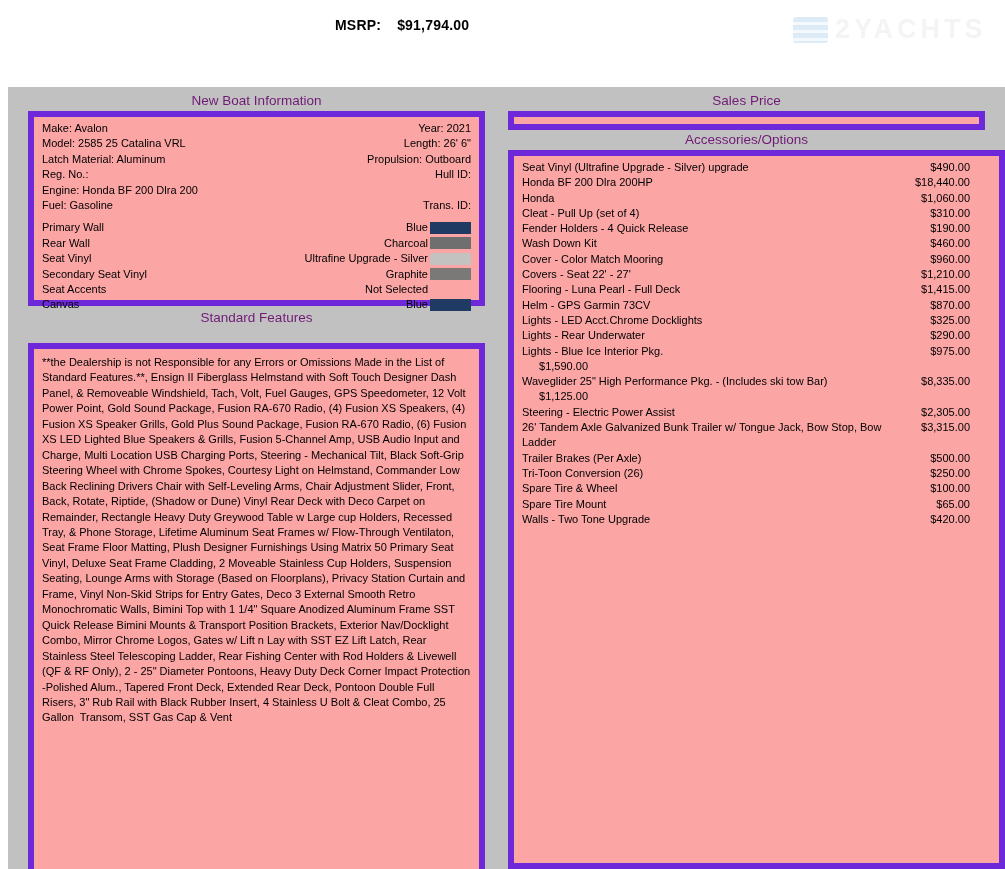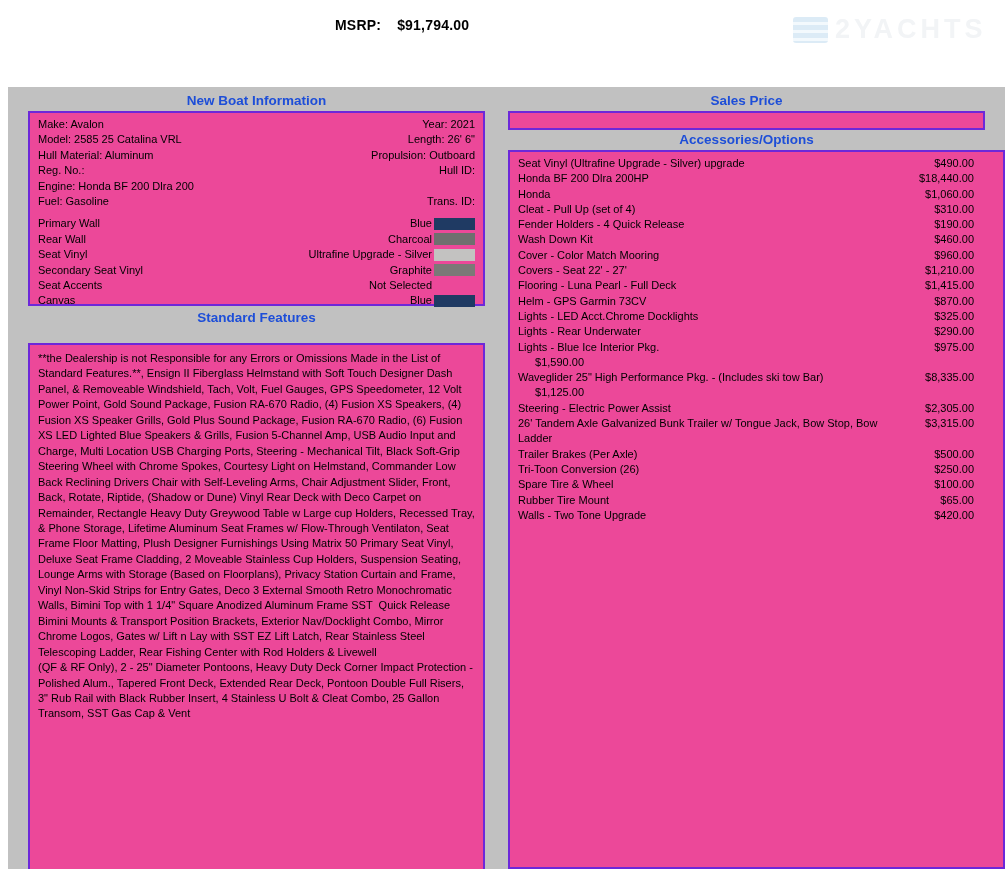--- a/index.html
+++ b/index.html
@@ -31,25 +31,25 @@
   .wm-text {
     font-size: 27px; font-weight: bold; letter-spacing: 4px;
     color: #f2f4f6;
   }
   
   .panel {
     position: absolute; left: 8px; top: 87px; right: 0; bottom: 0;
     background: #c1c1c1;
   }
   .section-title {
-    position: absolute; font-weight: bold; font-size: 13.5px;
-    text-align: center; color: #1d4ed8; height: 17px; line-height: 17px;
+    position: absolute; font-weight: normal; font-size: 13.5px;
+    text-align: center; color: #701a75; height: 17px; line-height: 17px;
     white-space: nowrap; overflow: visible;
   }
-  .box { position: absolute; background: #ec4899; border: 2px solid #6d28d9; }
+  .box { position: absolute; background: #fca5a5; border: 6px solid #6d28d9; }
   
   .t-newboat  { left: 20px; top: 5px;   width: 457px; }
   .info-box   { left: 20px; top: 24px;  width: 457px; height: 195px; padding: 4px 8px; font-size: 11px; }
   .info-row   { display: flex; justify-content: space-between; height: 15.4px; line-height: 15.4px; white-space: nowrap; }
   .info-gap   { height: 7px; }
   .sw-right   { display: flex; align-items: center; margin-left: 12px; }
   .swatch     { width: 41px; height: 12px; margin-left: 2px; display: inline-block; }
   .t-features   { left: 20px; top: 222px; width: 457px; }
   .features-box { left: 20px; top: 256px; width: 457px; height: 542px; padding: 6px 8px 6px 8px; }
   .features-text { font-size: 11px; line-height: 15.45px; white-space: pre-wrap; }
@@ -85,21 +85,21 @@
           <span>Make: Avalon</span>
           <span>Year: 2021</span>
         </div>
 
         <div class="info-row">
           <span>Model: 2585 25 Catalina VRL</span>
           <span>Length: 26' 6"</span>
         </div>
 
         <div class="info-row">
-          <span>Hull Material: Aluminum</span>
+          <span>Latch Material: Aluminum</span>
           <span>Propulsion: Outboard</span>
         </div>
 
         <div class="info-row">
           <span>Reg. No.:</span>
           <span>Hull ID:</span>
         </div>
 
         <div class="info-row">
           <span>Engine: Honda BF 200 Dlra 200</span>
@@ -274,21 +274,21 @@
           <span class="acc-name">Tri-Toon Conversion (26)</span>
           <span class="acc-price">$250.00</span>
         </div>
 
         <div class="acc-row">
           <span class="acc-name">Spare Tire &amp; Wheel</span>
           <span class="acc-price">$100.00</span>
         </div>
 
         <div class="acc-row">
-          <span class="acc-name">Rubber Tire Mount</span>
+          <span class="acc-name">Spare Tire Mount</span>
           <span class="acc-price">$65.00</span>
         </div>
 
         <div class="acc-row">
           <span class="acc-name">Walls - Two Tone Upgrade</span>
           <span class="acc-price">$420.00</span>
         </div>
 
     </div>
 

